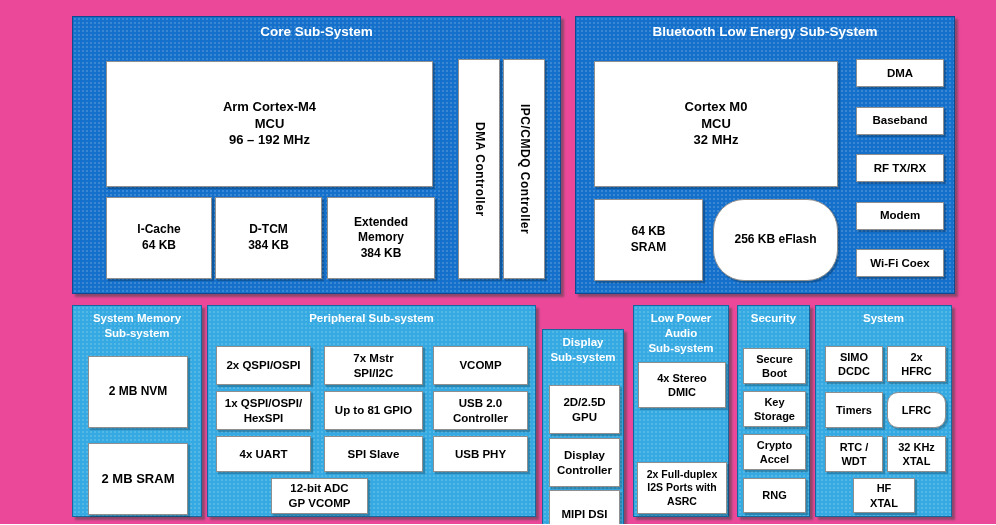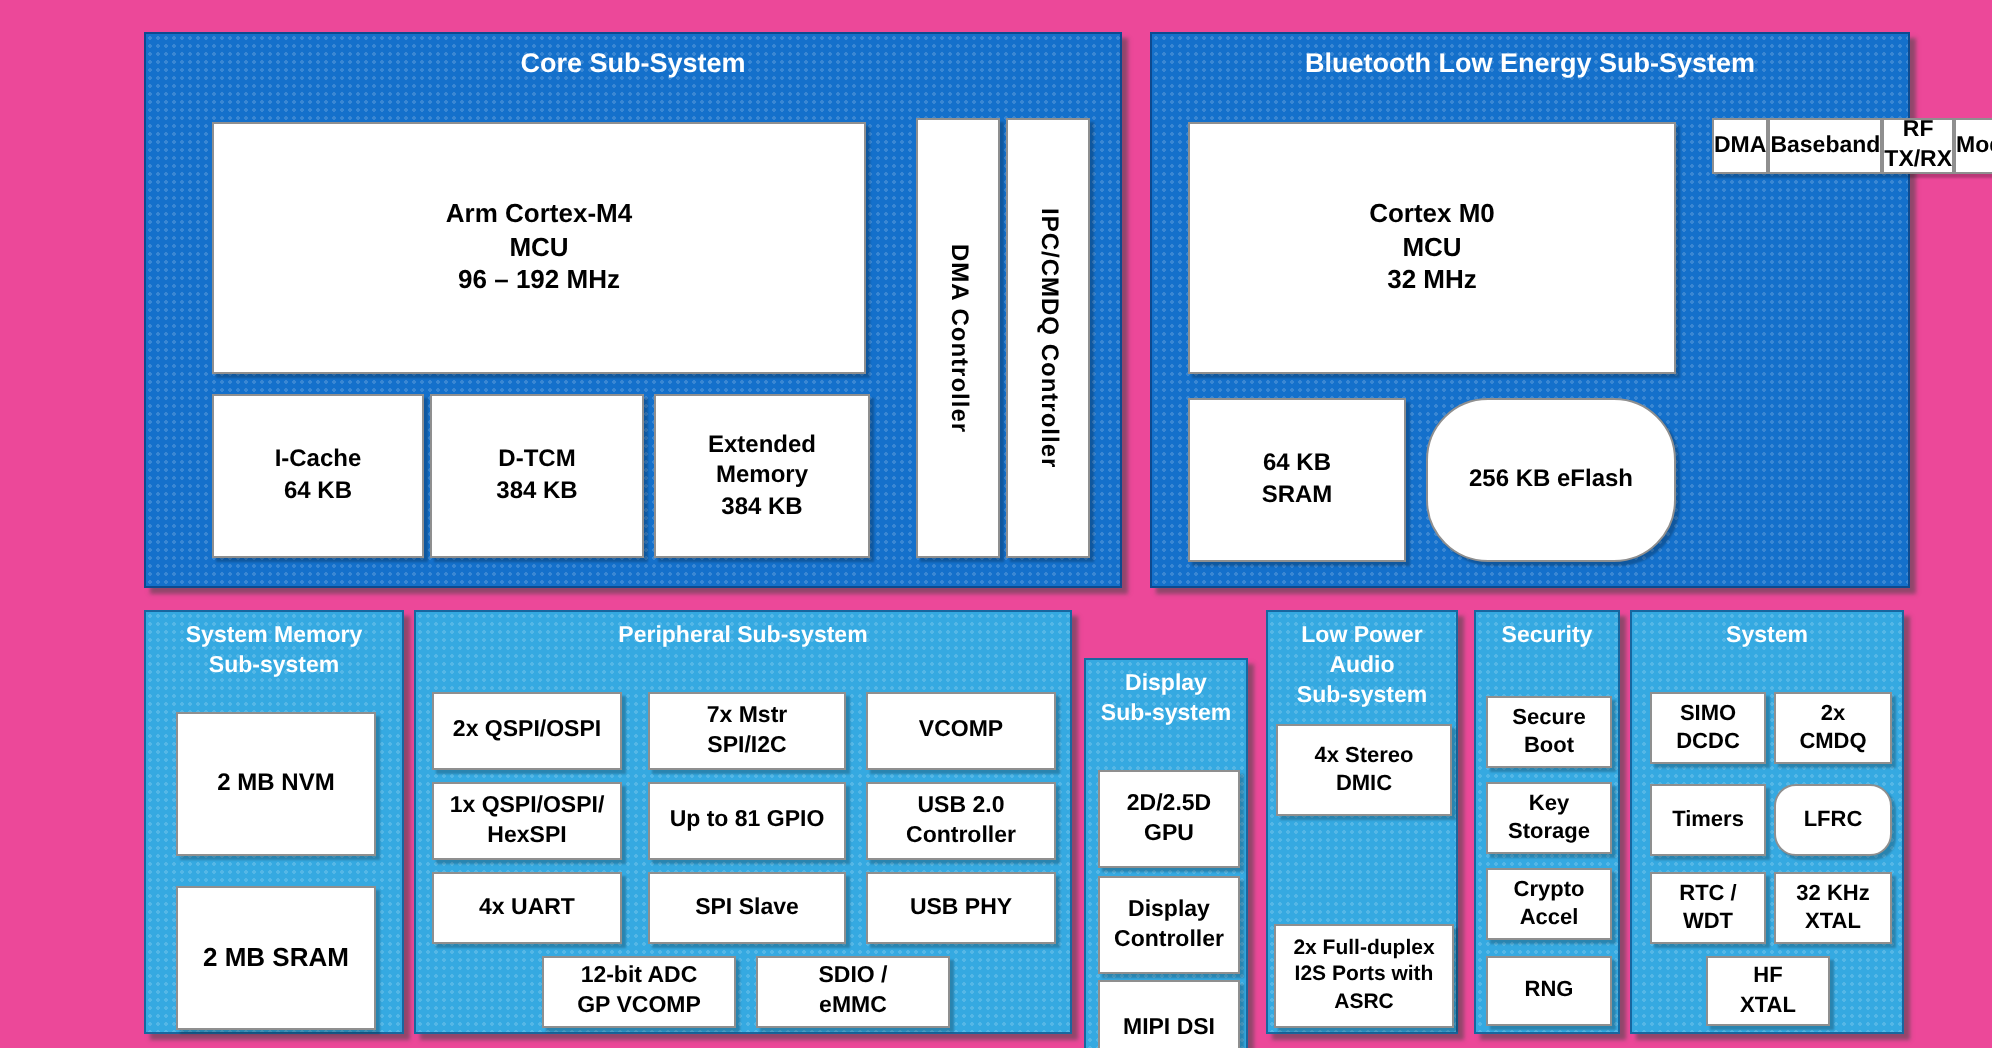--- a/index.html
+++ b/index.html
@@ -14,21 +14,21 @@
   .sec-title{position:absolute;left:0;right:0;text-align:center;color:#fff;
              font-weight:bold;white-space:pre-line;}
   .t-lg{top:7px;font-size:13.5px;}
   .t-sm{top:5px;font-size:11.5px;line-height:1.3;}
   .wbox{position:absolute;background:#fff;border:1px solid #8f8f8f;
         display:flex;align-items:center;justify-content:center;text-align:center;
         white-space:pre-line;font-weight:600;font-size:11.5px;line-height:1.3;
         box-shadow:2px 2px 1px rgba(0,0,0,0.22);}
   .wbox.static{position:static;width:100%;height:28px;box-sizing:border-box;}
   .vert{writing-mode:vertical-rl;font-size:12px;letter-spacing:0.5px;}
-  .col{position:absolute;display:flex;flex-direction:row;justify-content:space-between;}
+  .col{position:absolute;display:flex;flex-direction:column;justify-content:space-between;}
 
   
   .sec-core{left:72px;top:16px;width:487px;height:276px;}
   .sec-ble{left:575px;top:16px;width:378px;height:276px;}
   
   .c-mcu{left:33px;top:44px;width:325px;height:124px;font-size:13px;}
   .c-icache{left:33px;top:180px;width:104px;height:80px;font-size:12px;}
   .c-dtcm{left:142px;top:180px;width:105px;height:80px;font-size:12px;}
   .c-ext{left:254px;top:180px;width:106px;height:80px;font-size:12px;}
   .c-dma{left:385px;top:42px;width:40px;height:218px;}
@@ -137,22 +137,20 @@
     <div class="wbox p-r2c1">1x QSPI/OSPI/
 HexSPI</div>
     <div class="wbox p-r2c2">Up to 81 GPIO</div>
     <div class="wbox p-r2c3">USB 2.0
 Controller</div>
     <div class="wbox p-r3c1">4x UART</div>
     <div class="wbox p-r3c2">SPI Slave</div>
     <div class="wbox p-r3c3">USB PHY</div>
     <div class="wbox p-r4c1">12-bit ADC
 GP VCOMP</div>
-    <div class="wbox p-r4c2">SDIO /
-eMMC</div>
   </div>
 
   <div class="sec light lsec s-dis">
     <div class="sec-title t-sm">Display
 Sub-system</div>
     <div class="wbox d-gpu">2D/2.5D
 GPU</div>
     <div class="wbox d-ctl">Display
 Controller</div>
     <div class="wbox d-dsi">MIPI DSI</div>
@@ -178,21 +176,21 @@
     <div class="wbox x-crypto">Crypto
 Accel</div>
     <div class="wbox x-rng">RNG</div>
   </div>
 
   <div class="sec light lsec s-sys">
     <div class="sec-title t-sm">System</div>
     <div class="wbox y-simo">SIMO
 DCDC</div>
     <div class="wbox y-hfrc">2x
-CMDQ</div>
+HFRC</div>
     <div class="wbox y-timers">Timers</div>
     <div class="wbox y-lfrc">LFRC</div>
     <div class="wbox y-rtc">RTC /
 WDT</div>
     <div class="wbox y-32k">32 KHz
 XTAL</div>
     <div class="wbox y-hf">HF
 XTAL</div>
   </div>
 

